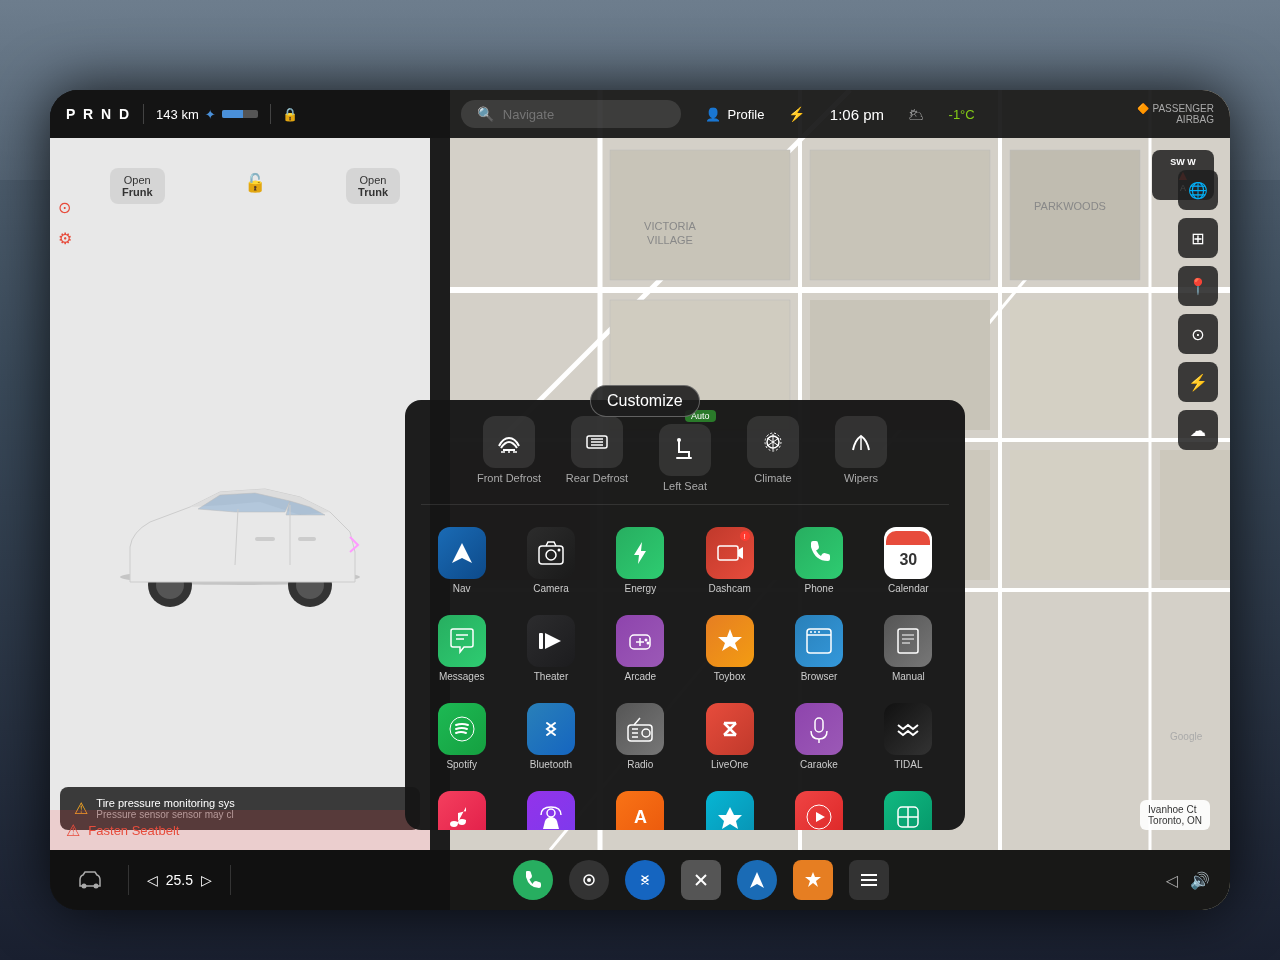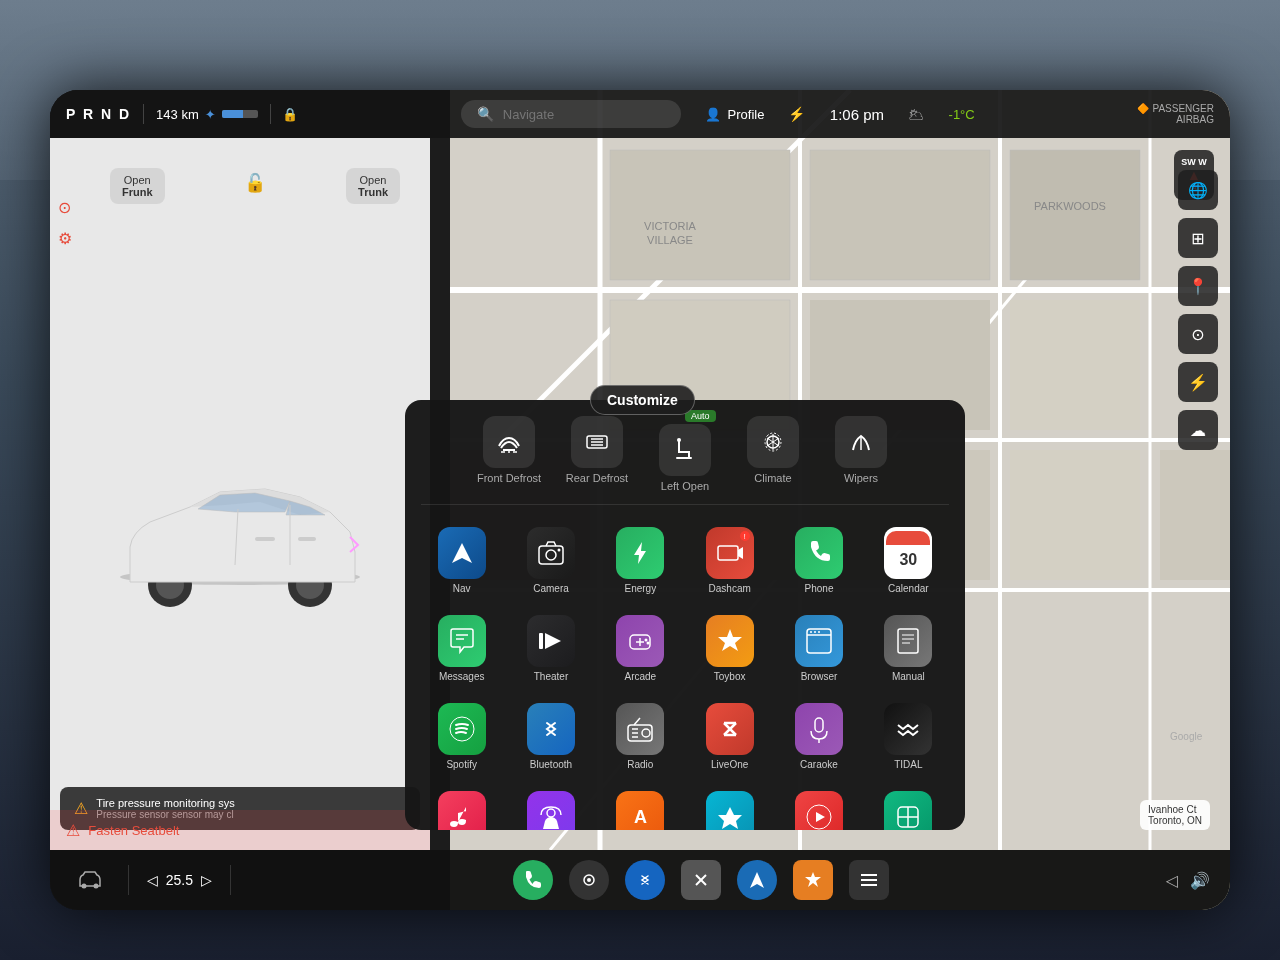--- a/index.html
+++ b/index.html
@@ -233,21 +233,21 @@
       color: #fff;
       font-size: 16px;
       cursor: pointer;
     }
 
     
     .compass {
       position: absolute;
       right: 16px;
       top: 60px;
-      width: 40px;
+      width: 62px;
       height: 50px;
       background: rgba(30,30,30,0.85);
       border-radius: 8px;
       display: flex;
       flex-direction: column;
       align-items: center;
       justify-content: center;
       color: #fff;
       font-size: 10px;
       z-index: 50;
@@ -408,24 +408,23 @@
     
     .customize-btn {
       position: absolute;
       top: 295px;
       left: 540px;
       background: rgba(30,30,30,0.9);
       border: 1px solid rgba(255,255,255,0.3);
       border-radius: 20px;
       padding: 6px 16px;
       color: #fff;
-      font-size: 14px;
+      font-size: 16px;
       z-index: 350;
       cursor: pointer;
-      font-weight: bold;
     }
 
     
     .left-panel-icons {
       position: absolute;
       top: 60px;
       left: 8px;
       display: flex;
       flex-direction: column;
       gap: 8px;
@@ -685,21 +684,21 @@
             <div style="position:absolute;top:0;left:50%;transform:translateX(-50%);">
               <div class="auto-badge">Auto</div>
             </div>
             <div class="quick-ctrl-icon" style="margin-top:8px;">
               <svg width="28" height="28" viewBox="0 0 28 28">
                 <path d="M8,4 L8,16 L18,16 L18,22" fill="none" stroke="white" stroke-width="2" stroke-linecap="round"></path>
                 <path d="M6,22 L20,22" stroke="white" stroke-width="2" stroke-linecap="round"></path>
                 <circle cx="8" cy="4" r="2" fill="white"></circle>
               </svg>
             </div>
-            <span class="quick-ctrl-label">Left Open</span>
+            <span class="quick-ctrl-label">Left Seat</span>
           </div>
           <div class="quick-ctrl-item">
             <div class="quick-ctrl-icon">
               <svg width="28" height="28" viewBox="0 0 28 28">
                 <circle cx="14" cy="14" r="6" fill="none" stroke="white" stroke-width="1.5"></circle>
                 <path d="M14,14 L14,6 M14,14 L20,10 M14,14 L20,18 M14,14 L14,22 M14,14 L8,18 M14,14 L8,10" stroke="white" stroke-width="1"></path>
                 <path d="M8,8 Q14,2 20,8 Q24,14 20,20 Q14,26 8,20 Q4,14 8,8" fill="none" stroke="white" stroke-width="1" stroke-dasharray="2,2"></path>
               </svg>
             </div>
             <span class="quick-ctrl-label">Climate</span>

